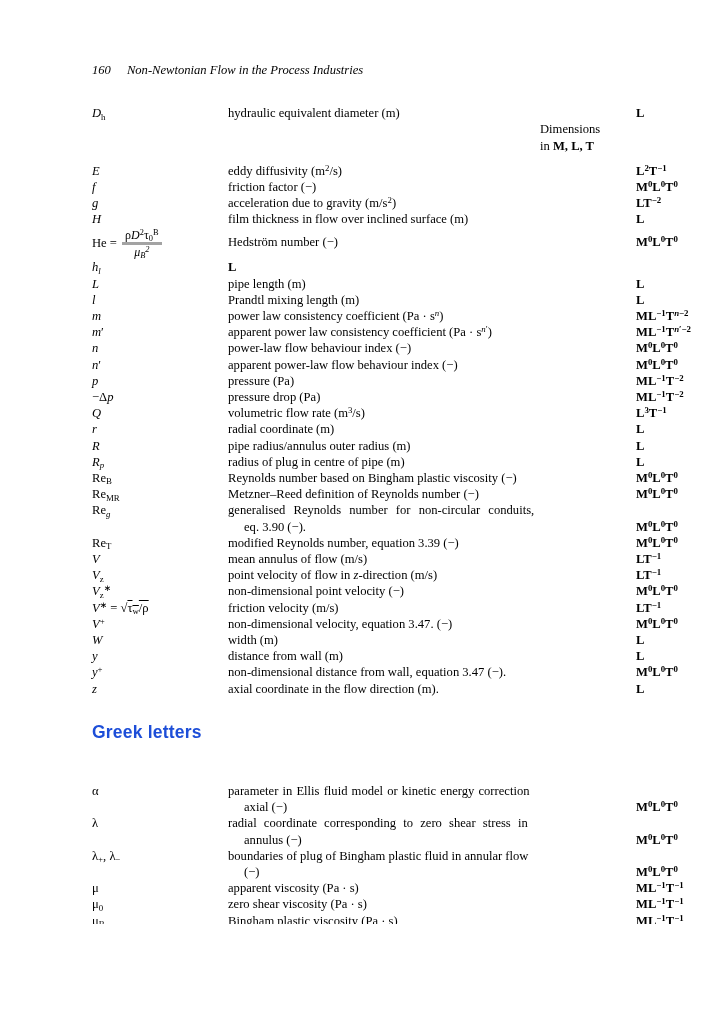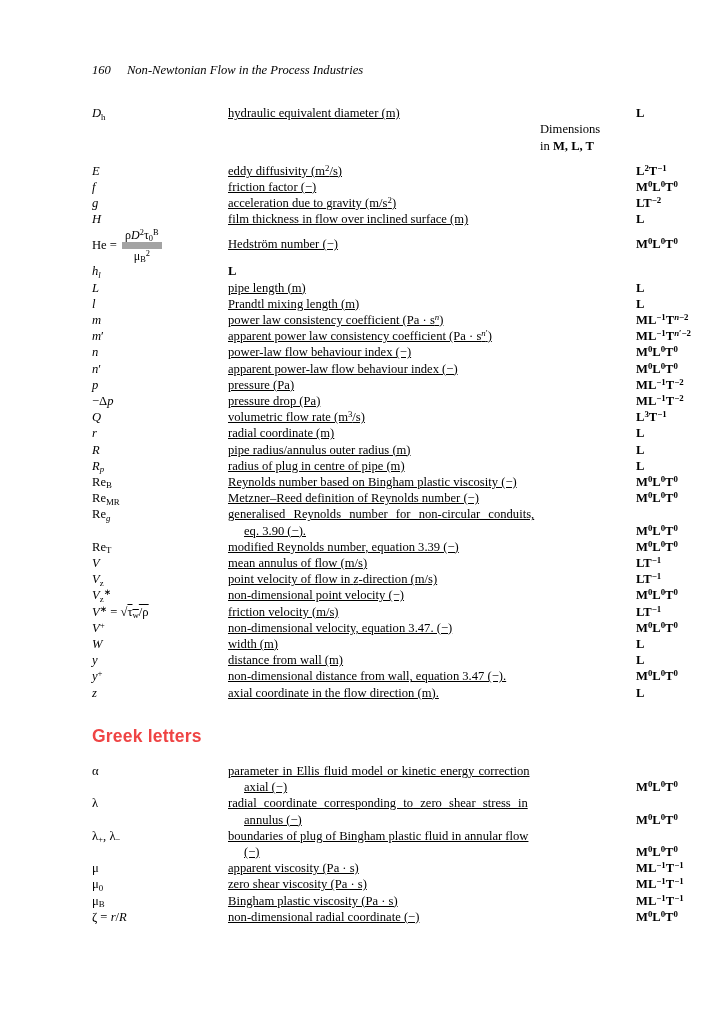--- a/index.html
+++ b/index.html
@@ -12,32 +12,32 @@
   .pageno{font-style:italic;}
   .runtitle{font-style:italic;margin-left:16px;}
   .table.first{margin-top:27px;}
   .note{margin-left:448px;}
   .table.main{margin-top:9px;}
   .row{display:flex;align-items:baseline;gap:48px;}
   .sym{flex:0 0 88px;width:88px;white-space:nowrap;}
   .desc{flex:0 0 360px;width:360px;}
   .dim{font-weight:700;white-space:nowrap;}
   .dim.last{align-self:flex-end;}
-  .line{white-space:nowrap;text-decoration:underline;}
+  .line{white-space:nowrap;}
   .line.cont{padding-left:16px;}
   sup,sub{font-size:0.7em;line-height:0;vertical-align:baseline;position:relative;}
   sup{top:-0.45em;}
   sub{top:0.28em;}
   .frac{display:inline-block;vertical-align:middle;text-align:center;margin:0 2px;line-height:1.2;}
   .fn,.fd{display:block;padding:0 3px;font-size:0.95em;}
-  .fd{border-top:7px solid #a3a3a3;}
+  .fd{border-top:3px solid #a3a3a3;font-style:italic;}
   .sqrt .ovl{text-decoration:overline;}
   .greek-heading{
     font-family:"Liberation Sans",sans-serif;font-weight:700;font-size:17.5px;
-    margin:27px 0 19px 0;color:#ef4444;letter-spacing:0.2px;
+    margin:27px 0 19px 0;color:#1d4ed8;letter-spacing:0.2px;
   }
 </style>
 </head>
 <body>
 
 <div class="page">
   <div class="running-header">
     <span class="pageno">160</span>
     <span class="runtitle">Non-Newtonian Flow in the Process Industries</span>
   </div>
@@ -274,21 +274,21 @@
         <div class="dim">L</div>
       </div>
     </div>
 
   <h2 class="greek-heading">Greek letters</h2>
 
   <div class="table greek">
       <div class="row">
         <div class="sym">α</div>
         <div class="desc">
-          <div class="line" style="word-spacing: 1px;">parameter in Ellis fluid model or kinetic energy correction</div>
+          <div class="line" style="word-spacing: 1px; margin-top: 24px;">parameter in Ellis fluid model or kinetic energy correction</div>
           <div class="line cont">axial (−)</div>
         </div>
         <div class="dim last">M<sup>0</sup>L<sup>0</sup>T<sup>0</sup></div>
       </div>
       <div class="row">
         <div class="sym">λ</div>
         <div class="desc">
           <div class="line" style="word-spacing: 4px;">radial coordinate corresponding to zero shear stress in</div>
           <div class="line cont">annulus (−)</div>
         </div>

